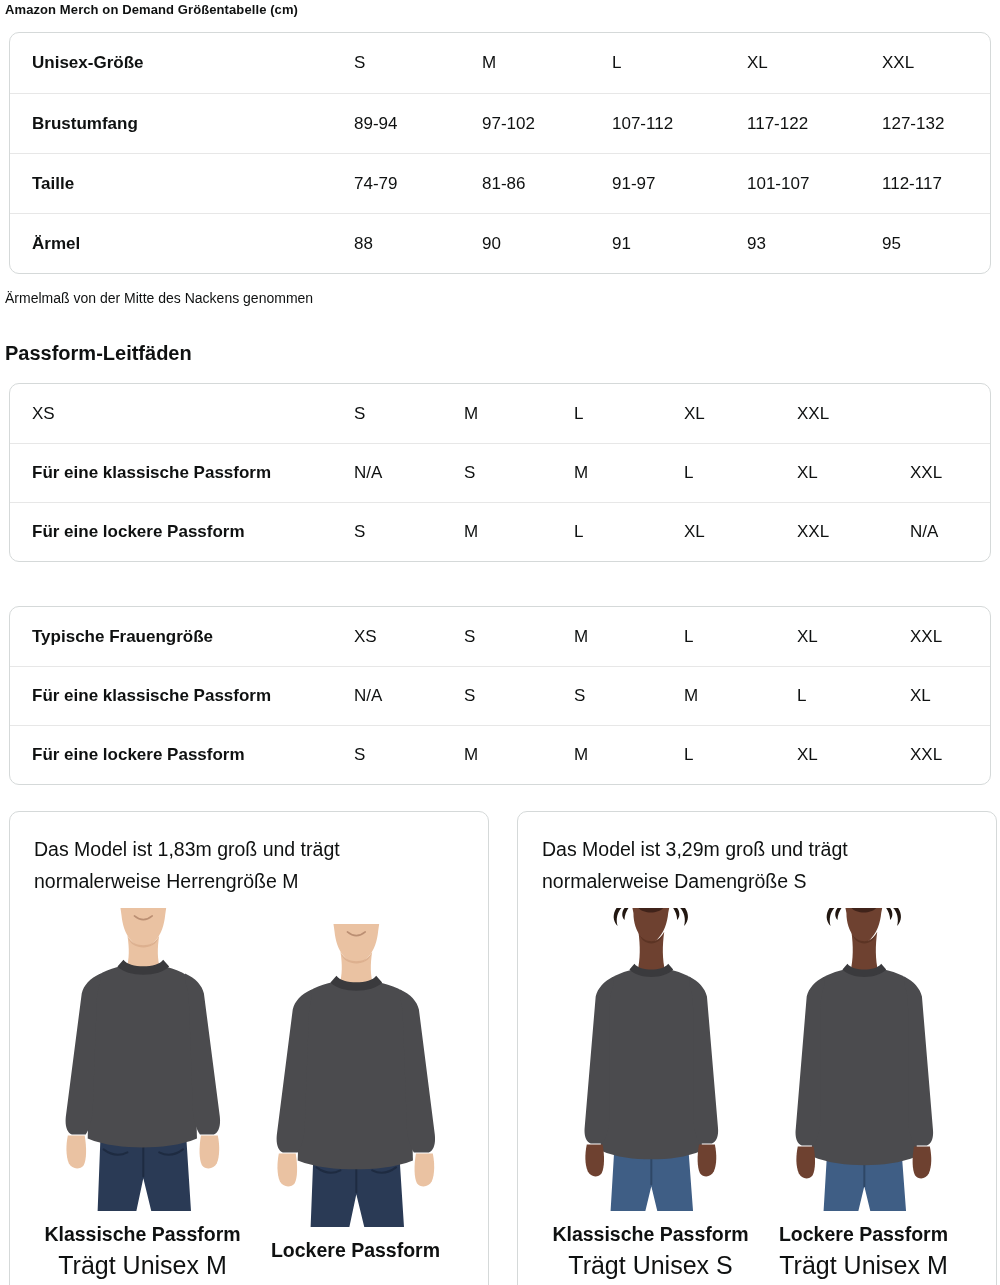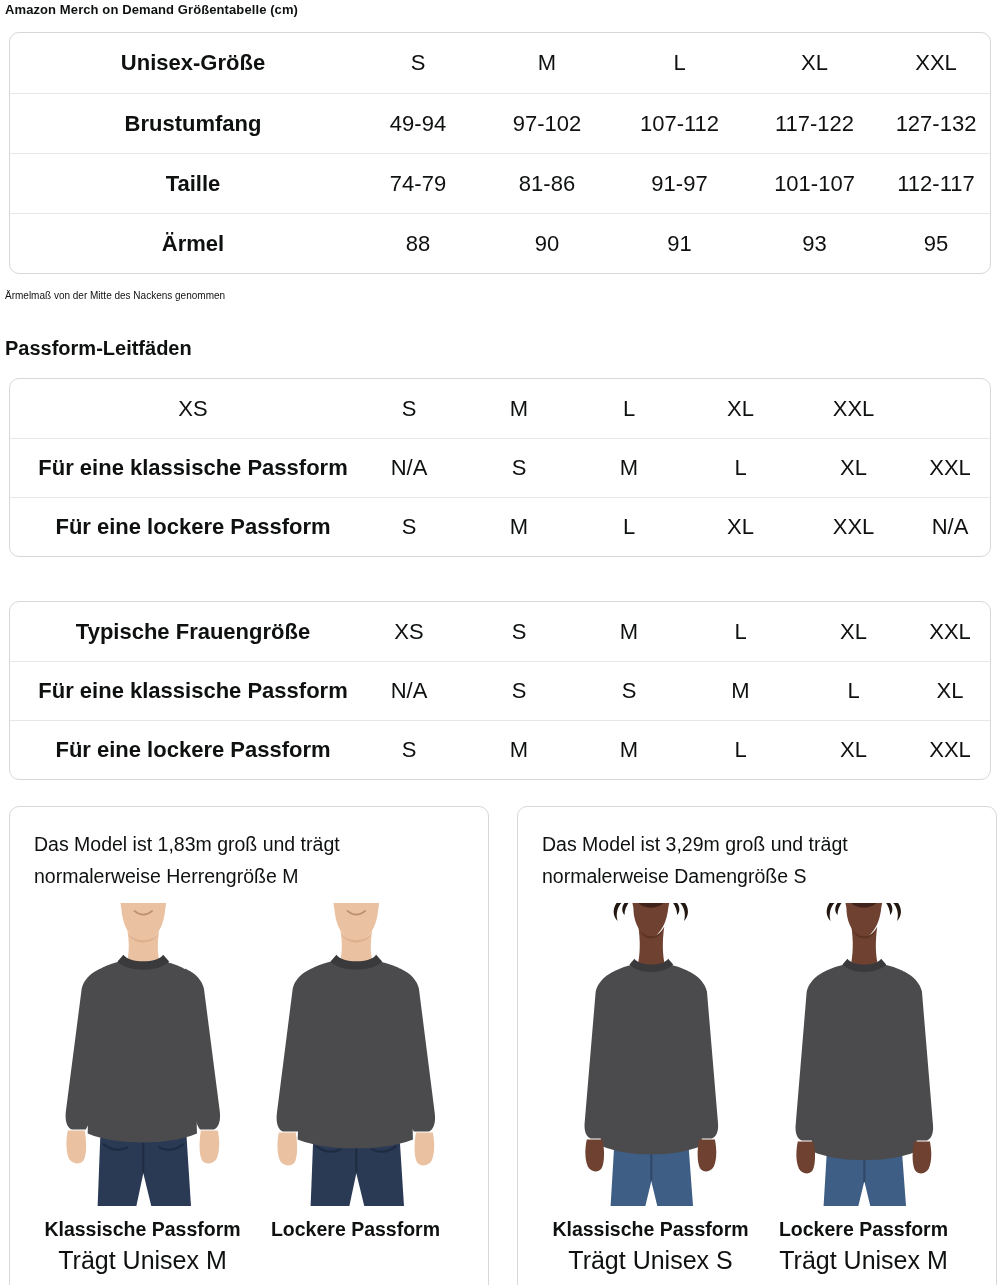--- a/index.html
+++ b/index.html
@@ -37,53 +37,52 @@
     margin:0 9px;
     overflow:hidden;
     background:#fff;
   }
   .trow{
     display:grid;
     grid-template-columns:322px 128px 130px 135px 135px 1fr;
     align-items:center;
     min-height:60px;
     padding-left:22px;
-    font-size:22px;
-    text-align:center;
+    font-size:17px;
   }
   .fit .trow{
     grid-template-columns:322px 110px 110px 110px 113px 113px 1fr;
     min-height:59px;
   }
   .trow + .trow{border-top:1px solid var(--c-divider);}
   .cell{white-space:nowrap;}
   .cell.label{font-weight:700;}
   .note{
-    font-size:10px;margin:16px 0 0 5px;
+    font-size:14px;margin:16px 0 0 5px;
   }
   .section-heading{
     font-size:20px;font-weight:700;margin:36px 0 18px 5px;
   }
   .fit + .fit{margin-top:44px;}
   .cards{
     display:flex;gap:28px;margin:26px 9px 0;
   }
   .model-card{
     flex:1;
     border:1px solid var(--c-border);
     border-radius:10px;
     height:491px;
     padding:21px 24px 0;
     background:#fff;
   }
   .model-desc{
     font-size:19.5px;line-height:32px;min-height:64px;
   }
   .figures{
-    display:flex;justify-content:space-between;margin-top:11px;padding:0 2px;
+    display:flex;justify-content:space-between;margin-top:11px;padding:0 2px;align-items:center;
   }
   .figure{width:213px;text-align:center;}
   .photo{
     height:303px;display:flex;justify-content:center;align-items:flex-start;
   }
   .photo svg{height:303px;width:auto;display:block;}
   .fit-label{font-size:19.5px;font-weight:700;margin-top:10px;line-height:26px;}
   .wears-label{font-size:25px;font-weight:400;margin-top:5px;line-height:26px;}
 
   
@@ -112,21 +111,21 @@
     <div class="trow">
       <div class="cell label">Unisex-Größe</div>
       <div class="cell">S</div>
       <div class="cell">M</div>
       <div class="cell">L</div>
       <div class="cell">XL</div>
       <div class="cell">XXL</div>
     </div>
     <div class="trow">
       <div class="cell label">Brustumfang</div>
-      <div class="cell">49-94</div>
+      <div class="cell">89-94</div>
       <div class="cell">97-102</div>
       <div class="cell">107-112</div>
       <div class="cell">117-122</div>
       <div class="cell">127-132</div>
     </div>
     <div class="trow">
       <div class="cell label">Taille</div>
       <div class="cell">74-79</div>
       <div class="cell">81-86</div>
       <div class="cell">91-97</div>

